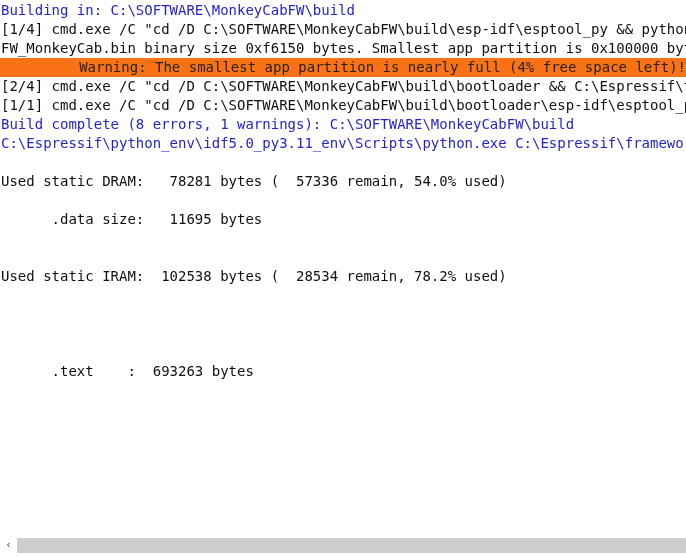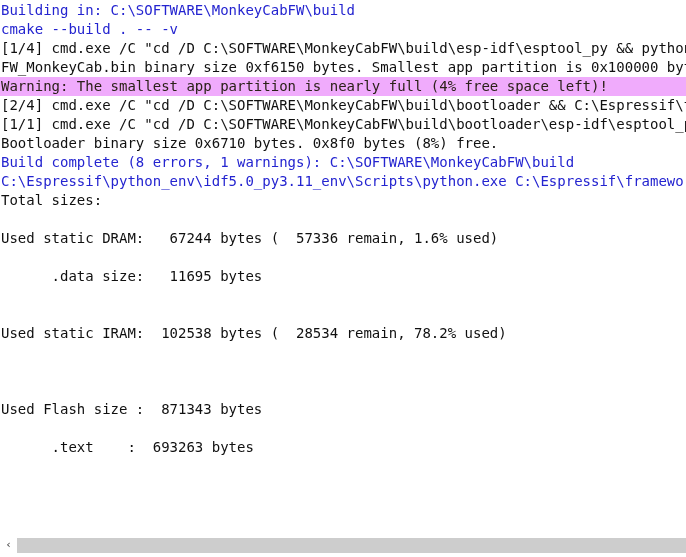--- a/index.html
+++ b/index.html
@@ -38,21 +38,21 @@
     font-size: 14px;
     white-space: pre;
     color: #111111;
     letter-spacing: 0px;
     padding-left: 1px;
     box-sizing: border-box;
     overflow: hidden;
   }
   .log-line.blue   { color: #2424d0; }
   .log-line.dark   { color: #101010; }
-  .log-line.warn   { color: #2b2118; background: #f0abfc; }
+  .log-line.warn   { color: #2b2118; background: #f97316; text-align: right; }
   .log-line.blank  { color: transparent; }
 
   
   #hscrollbar {
     position: absolute;
     left: 0;
     bottom: 0;
     width: 686px;
     height: 24px;
     background: #ffffff;
@@ -90,41 +90,37 @@
     background: #cdcdcd;
   }
 </style>
 </head>
 <body>
 
 <div id="console-panel">
 
   <div id="output-area">
       <div class="log-line blue">Building in: C:\SOFTWARE\MonkeyCabFW\build</div>
-      <div class="log-line blue">cmake --build . -- -v</div>
       <div class="log-line dark">[1/4] cmd.exe /C "cd /D C:\SOFTWARE\MonkeyCabFW\build\esp-idf\esptool_py &amp;&amp; python C:/Espressif/fr</div>
       <div class="log-line dark">FW_MonkeyCab.bin binary size 0xf6150 bytes. Smallest app partition is 0x100000 bytes. 0x9eb0 bytes</div>
       <div class="log-line warn">Warning: The smallest app partition is nearly full (4% free space left)!</div>
       <div class="log-line dark">[2/4] cmd.exe /C "cd /D C:\SOFTWARE\MonkeyCabFW\build\bootloader &amp;&amp; C:\Espressif\tools\cmake\3.24.</div>
       <div class="log-line dark">[1/1] cmd.exe /C "cd /D C:\SOFTWARE\MonkeyCabFW\build\bootloader\esp-idf\esptool_py &amp;&amp; python C:/E</div>
-      <div class="log-line dark">Bootloader binary size 0x6710 bytes. 0x8f0 bytes (8%) free.</div>
       <div class="log-line blue">Build complete (8 errors, 1 warnings): C:\SOFTWARE\MonkeyCabFW\build</div>
       <div class="log-line blue">C:\Espressif\python_env\idf5.0_py3.11_env\Scripts\python.exe C:\Espressif\frameworks\esp-idf-v5.0\</div>
-      <div class="log-line dark">Total sizes:</div>
       <div class="log-line blank"></div>
-      <div class="log-line dark">Used static DRAM:   67244 bytes (  57336 remain, 1.6% used)</div>
+      <div class="log-line dark">Used static DRAM:   78281 bytes (  57336 remain, 54.0% used)</div>
       <div class="log-line blank"></div>
       <div class="log-line dark">      .data size:   11695 bytes</div>
       <div class="log-line blank"></div>
       <div class="log-line blank"></div>
       <div class="log-line dark">Used static IRAM:  102538 bytes (  28534 remain, 78.2% used)</div>
       <div class="log-line blank"></div>
       <div class="log-line blank"></div>
       <div class="log-line blank"></div>
-      <div class="log-line dark">Used Flash size :  871343 bytes</div>
       <div class="log-line blank"></div>
       <div class="log-line dark">      .text    :  693263 bytes</div>
       <div class="log-line blank"></div>
     </div>
 
   <div id="hscrollbar">
     <div id="scroll-left-button">
       <span class="glyph">‹</span>
     </div>
     <div id="scroll-track">

